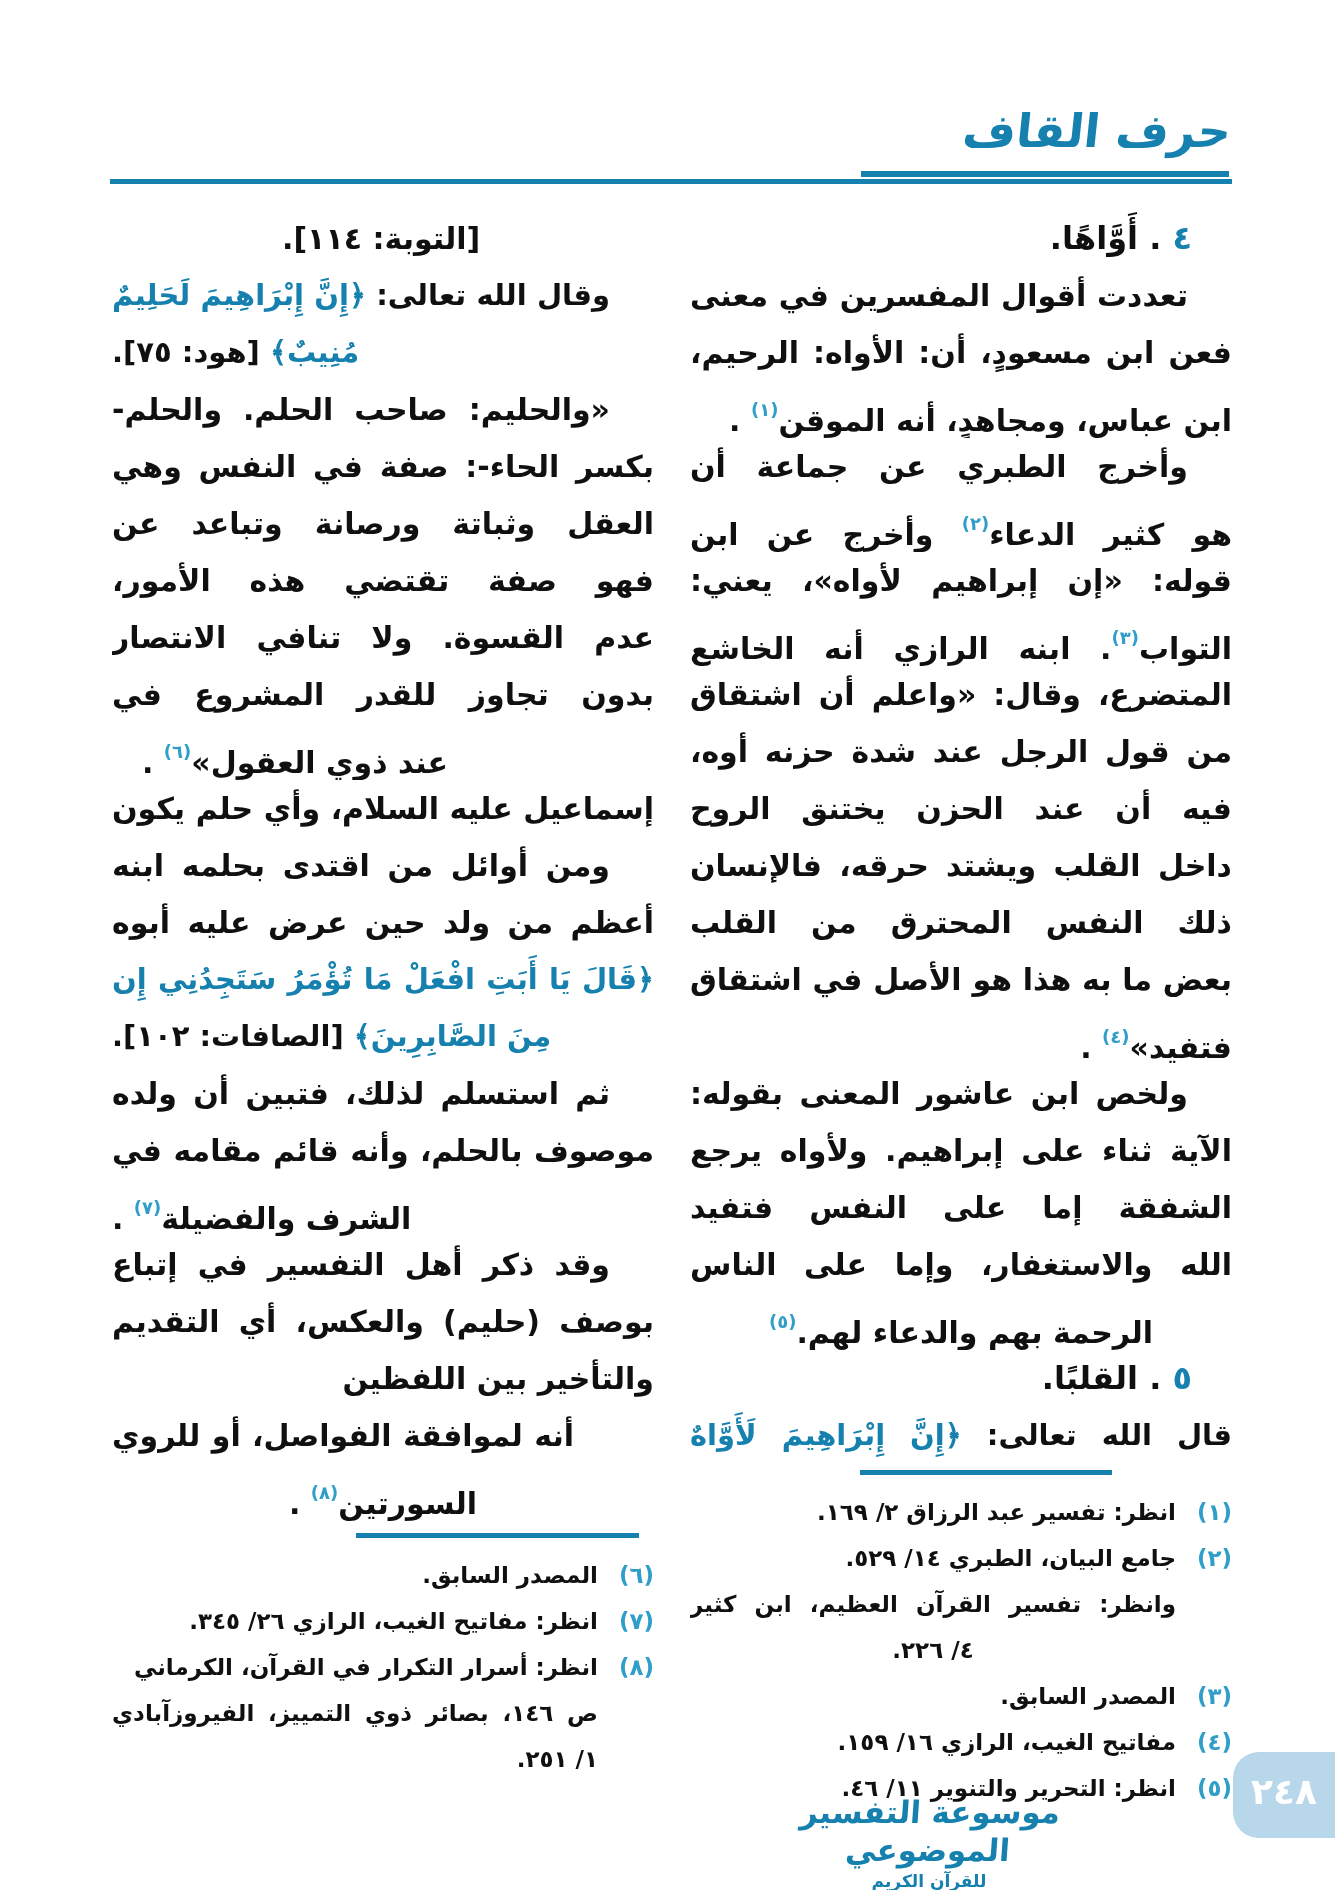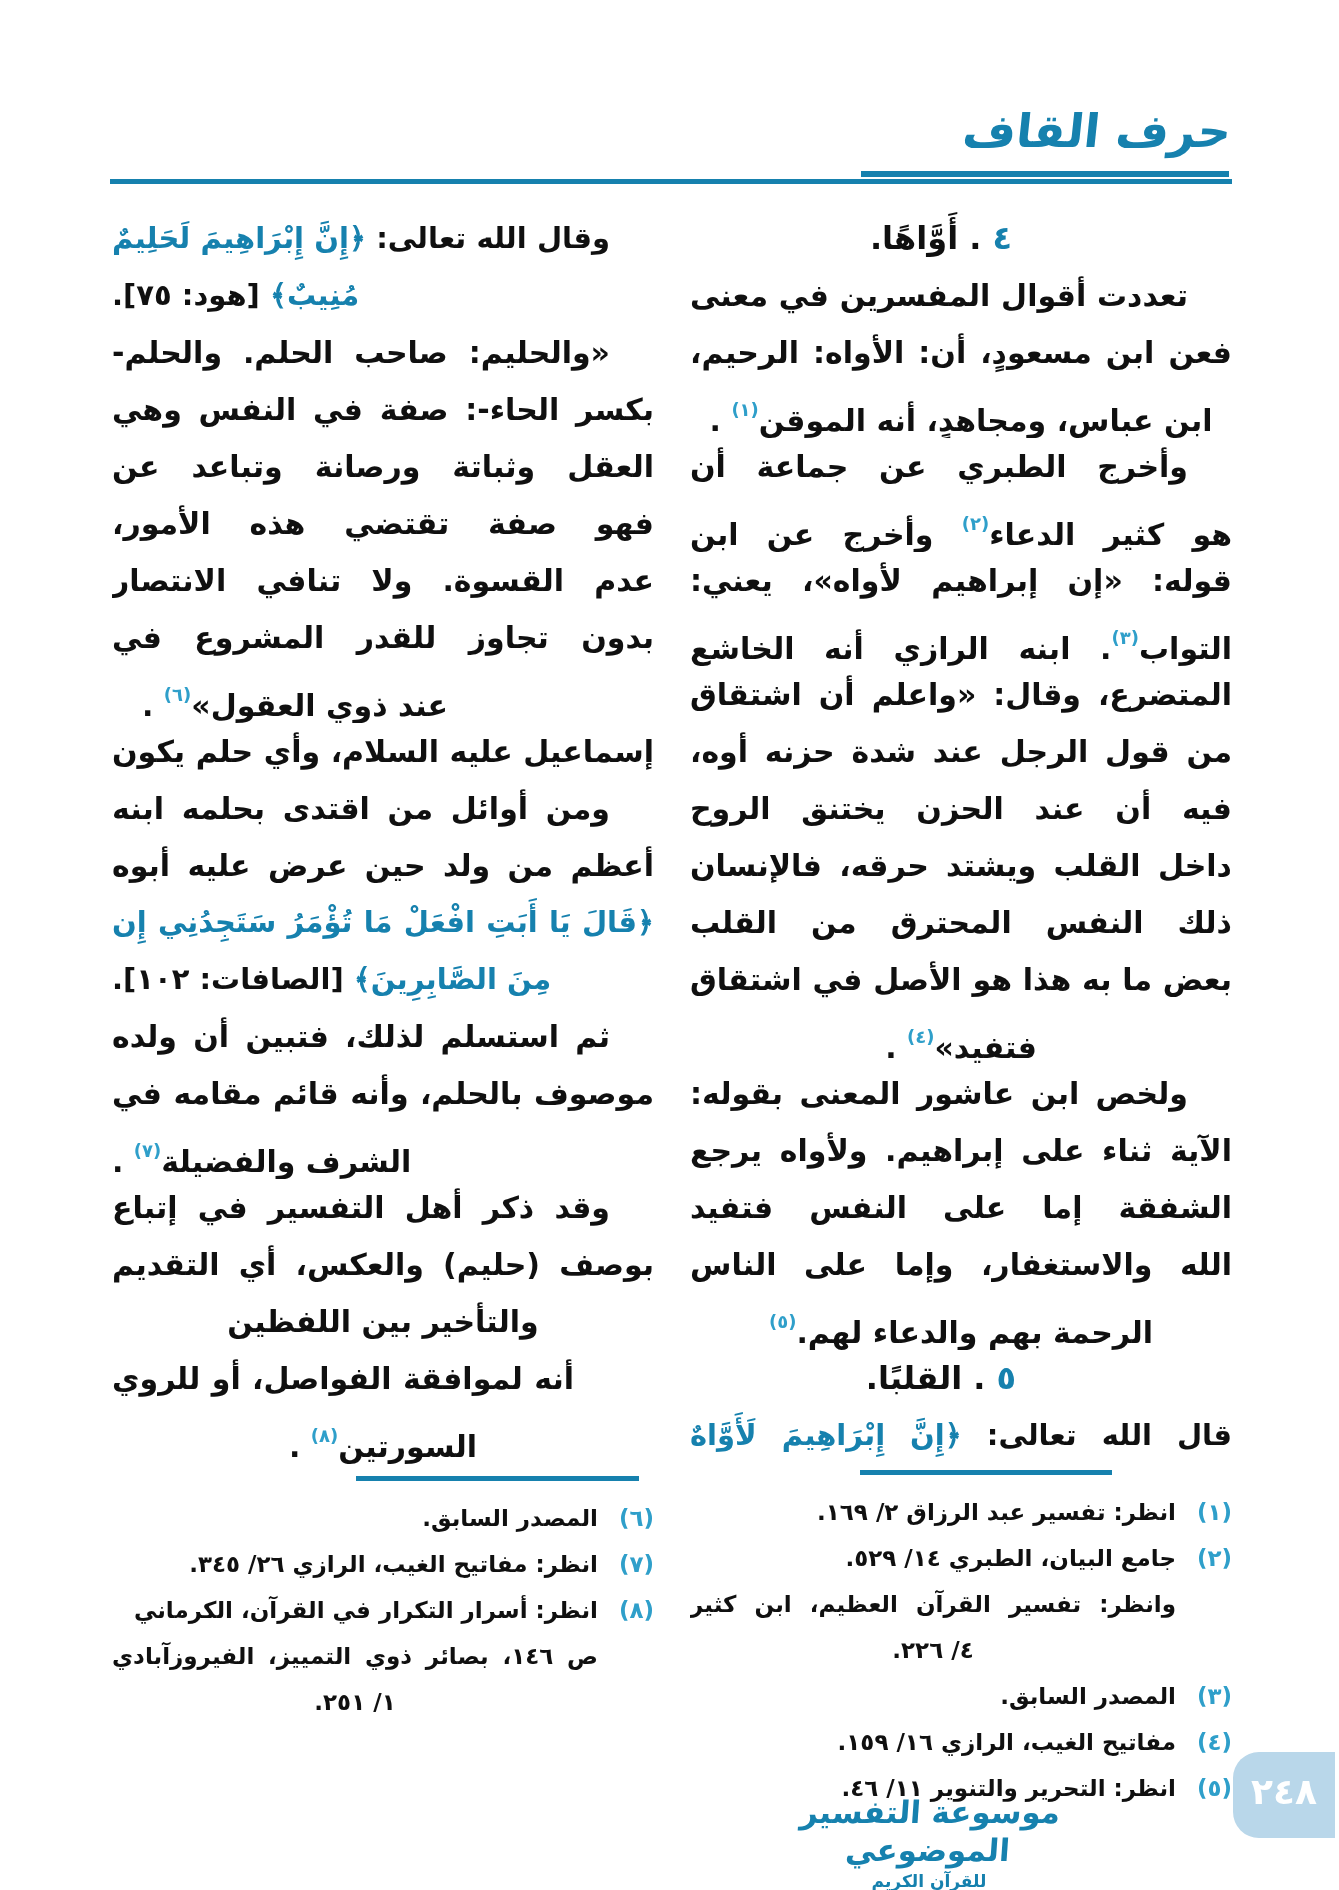--- a/index.html
+++ b/index.html
@@ -33,21 +33,21 @@
   }
   
   .content{
     position:absolute;top:210px;right:107px;left:112px;
     display:flex;gap:36px;
   }
   .col{width:542px;}
   .ln{
     height:57px;line-height:57px;
     font-size:30px;font-weight:bold;
-    text-align:center;overflow:hidden;
+    text-align:right;overflow:hidden;
   }
   .j{text-align:justify;text-align-last:justify;}
   .c{text-align:center;text-align-last:center;}
   .l{text-align:left;text-align-last:left;}
   .ind{padding-right:44px;}
   .ind2{padding-right:80px;}
   .padl30{padding-left:30px;}
   .refline{text-align:left;text-align-last:left;padding-left:170px;}
   .head{font-size:32px;padding-right:40px;}
   .hnum{color:var(--accent);}
@@ -56,21 +56,21 @@
   .sup{font-size:18px;color:var(--accent-light);vertical-align:15px;}
   
   .fnrule{height:5px;background:var(--accent);}
   .fnrule.rc-rule{width:252px;margin:6px 120px 14px auto;}
   .fnrule.lc-rule{width:283px;margin:12px 15px 14px auto;}
   .fn-line{
     height:46px;line-height:46px;font-size:23px;font-weight:bold;
     text-align:right;overflow:hidden;
   }
   .fn-num{color:var(--accent-light);display:inline-block;width:56px;}
-  .fn-cont{padding-right:56px;text-align:center;}
+  .fn-cont{padding-right:56px;}
   
   .publisher-logo{
     position:absolute;top:1793px;right:245px;width:330px;
     text-align:center;color:var(--accent);font-weight:bold;
   }
   .logo-l1{font-size:31px;line-height:38px;transform:skewX(-4deg);}
   .logo-l2{font-size:17px;line-height:24px;}
   .page-badge{
     position:absolute;top:1752px;right:4px;width:102px;height:86px;
     background:var(--page-badge-bg);
@@ -123,20 +123,21 @@
     <div class="fn-line"><span class="fn-num">(١)</span><span>انظر: تفسير عبد الرزاق ٢/ ١٦٩.</span></div>
     <div class="fn-line"><span class="fn-num">(٢)</span><span>جامع البيان، الطبري ١٤/ ٥٢٩.</span></div>
     <div class="fn-line j fn-cont">وانظر: تفسير القرآن العظيم، ابن كثير</div>
     <div class="fn-line c fn-cont">٤/ ٢٢٦.</div>
     <div class="fn-line"><span class="fn-num">(٣)</span><span>المصدر السابق.</span></div>
     <div class="fn-line"><span class="fn-num">(٤)</span><span>مفاتيح الغيب، الرازي ١٦/ ١٥٩.</span></div>
     <div class="fn-line"><span class="fn-num">(٥)</span><span>انظر: التحرير والتنوير ١١/ ٤٦.</span></div>
   </div>
 
   <div class="col">
+    <div class="ln refline">[التوبة: ١١٤].</div>
 
     <div class="ln j ind vln"><span>وقال الله تعالى: </span><span class="verse">﴿إِنَّ إِبْرَاهِيمَ لَحَلِيمٌ أَوَّاهٌ</span></div>
     <div class="ln l vln"><span class="verse">مُنِيبٌ﴾</span><span> [هود: ٧٥].</span></div>
 
     <div class="ln j ind">«والحليم: صاحب الحلم. والحلم-</div>
     <div class="ln j">بكسر الحاء-: صفة في النفس وهي رجاحة</div>
     <div class="ln j">العقل وثباتة ورصانة وتباعد عن العدوان.</div>
     <div class="ln j">فهو صفة تقتضي هذه الأمور، ويجمعها</div>
     <div class="ln j">عدم القسوة. ولا تنافي الانتصار للحق لكن</div>
     <div class="ln j">بدون تجاوز للقدر المشروع في الشرائع أو</div>

